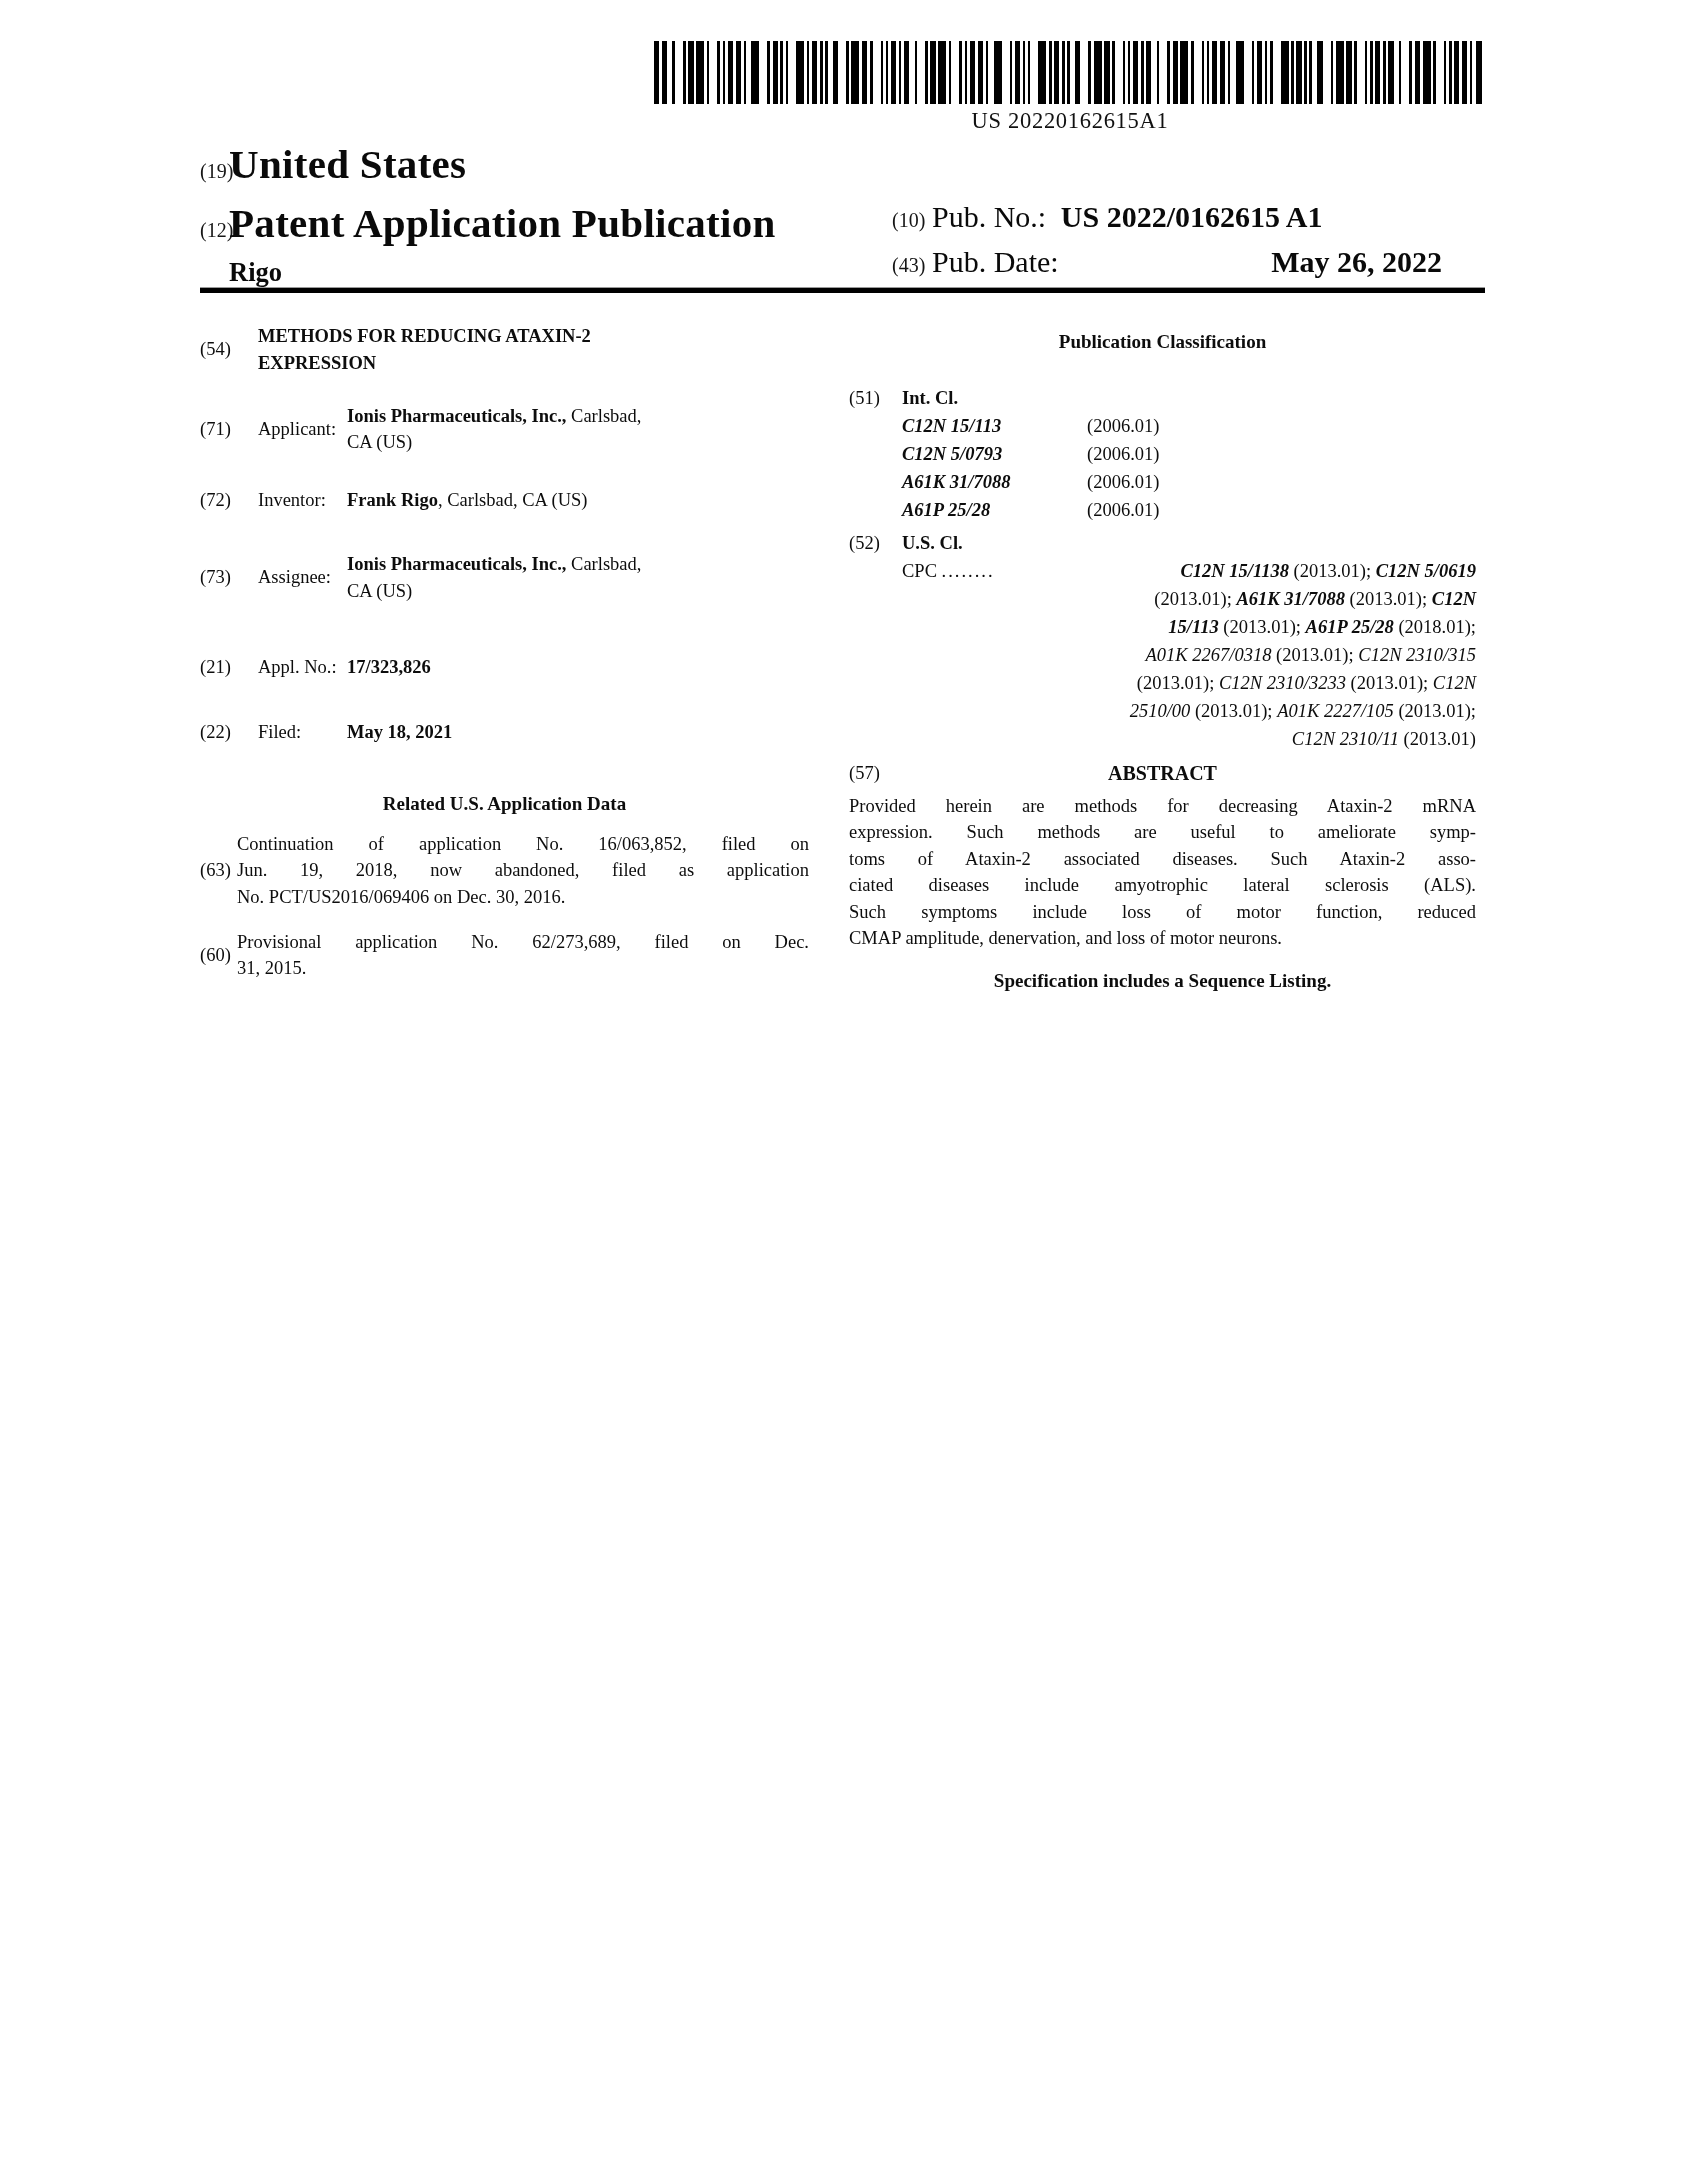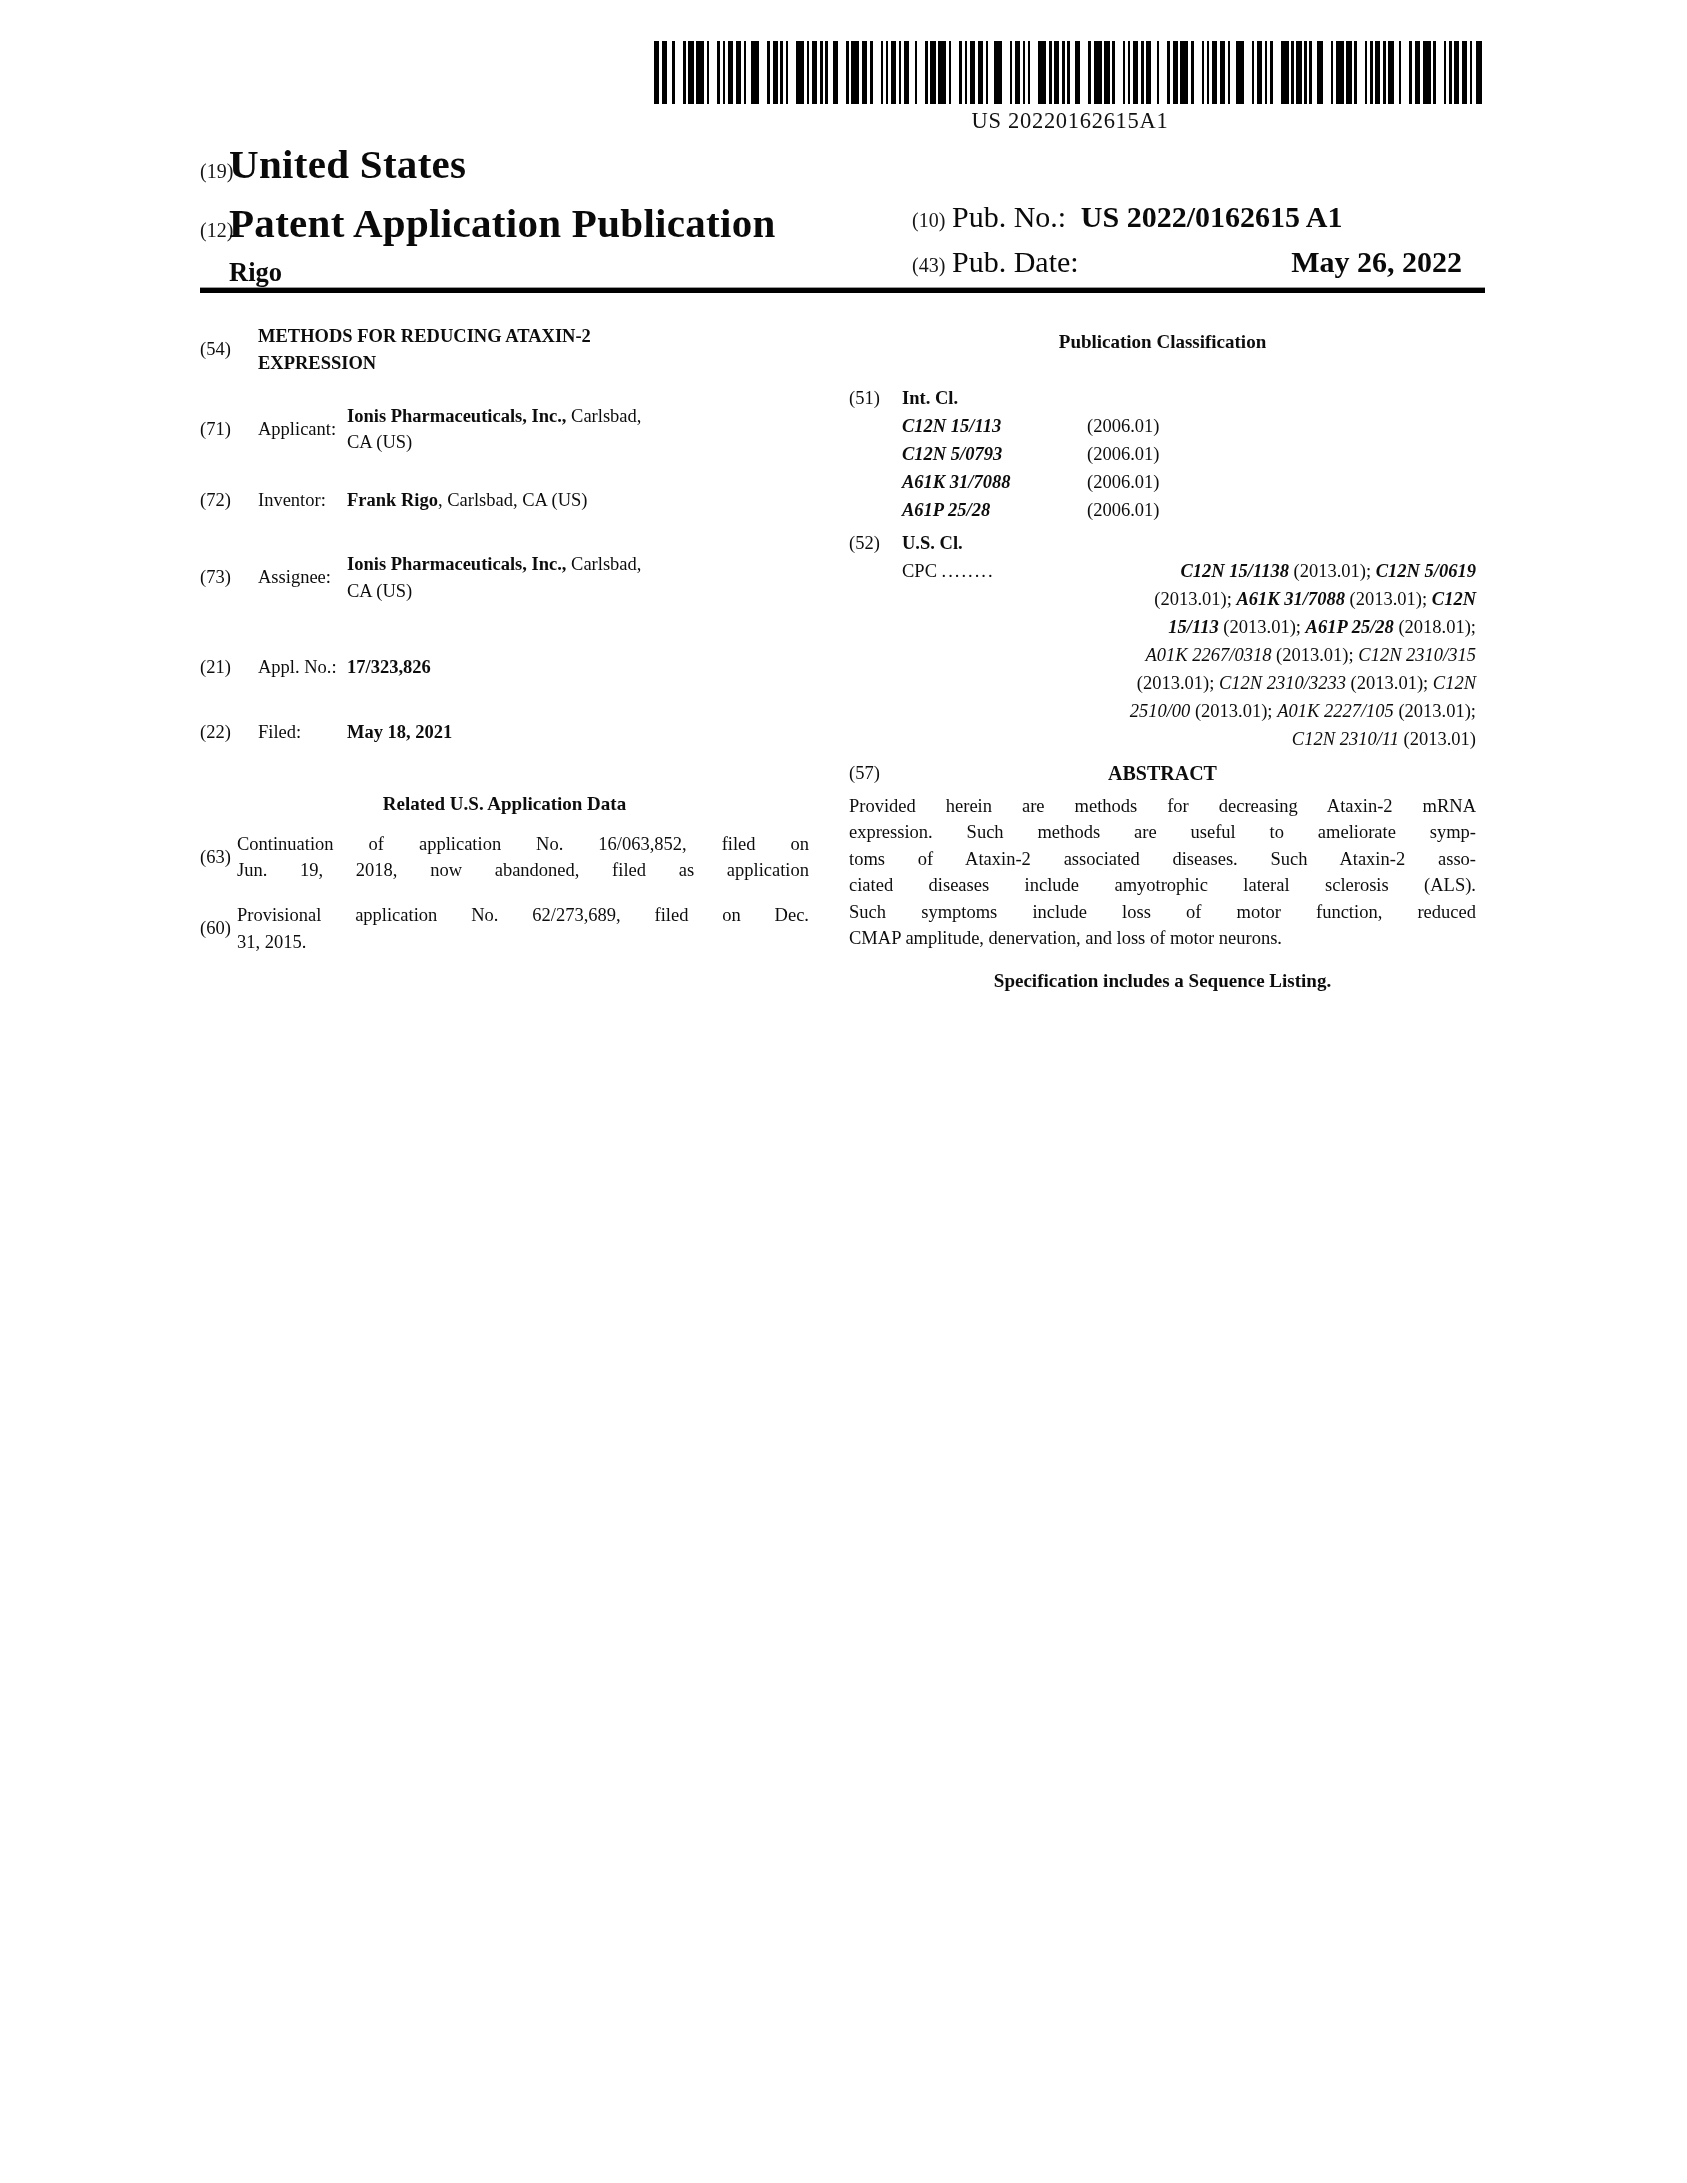--- a/index.html
+++ b/index.html
@@ -17,21 +17,21 @@
   .bars{height:63px;display:flex;align-items:stretch;justify-content:flex-start;}
   .bars span{display:block;height:100%;flex:none;}
   .bars .b{background:#000;}
   .barcode-text{font-size:22.5px;line-height:25px;margin-top:4px;letter-spacing:0.7px;color:#111;}
   
   .hdr-left{position:absolute;left:200px;top:138px;}
   .hl-row{display:flex;align-items:baseline;line-height:52px;white-space:nowrap;}
   .paren-sm{font-size:20px;flex:none;width:29px;color:#161616;}
   .hl-big{font-size:41px;font-weight:bold;letter-spacing:0.3px;}
   .surname{font-size:26.5px;font-weight:bold;margin-left:29px;line-height:30px;margin-top:1.3px;}
-  .hdr-right{position:absolute;left:912px;top:196px;width:550px;}
+  .hdr-right{position:absolute;left:892px;top:196px;width:550px;}
   .hr-row{display:flex;align-items:baseline;line-height:42px;white-space:nowrap;}
   .hr-row .paren-sm{width:40px;}
   .hr-label{font-size:30px;font-weight:normal;}
   .hr-value{font-size:30px;font-weight:bold;margin-left:14.6px;}
   .hr-row.spread{justify-content:space-between;}
   .hr-row.spread .hr-value{margin-left:0;}
   .hr-left-group{display:flex;align-items:baseline;}
   .rule{position:absolute;left:200px;top:287px;width:1285px;height:6px;background:#000;border-top:1.3px solid #9a9a9a;box-sizing:border-box;}
   
   .col{position:absolute;font-size:18.5px;line-height:26.5px;color:#0d0d0d;}
@@ -371,20 +371,21 @@
         </div>
     </div>
 
     <div class="center-head mb20">Related U.S. Application Data</div>
 
     <div class="entry mb28">
       <span class="num narrow">(63)</span>
       <div class="para">
           <div class="jline">Continuation of application No. 16/063,852, filed on</div>
           <div class="jline">Jun. 19, 2018, now abandoned, filed as application</div>
+          <div class="lline">No. PCT/US2016/069406 on Dec. 30, 2016.</div>
         </div>
     </div>
 
     <div class="entry">
       <span class="num narrow">(60)</span>
       <div class="para">
           <div class="jline">Provisional application No. 62/273,689, filed on Dec.</div>
           <div class="lline">31, 2015.</div>
         </div>
     </div>

